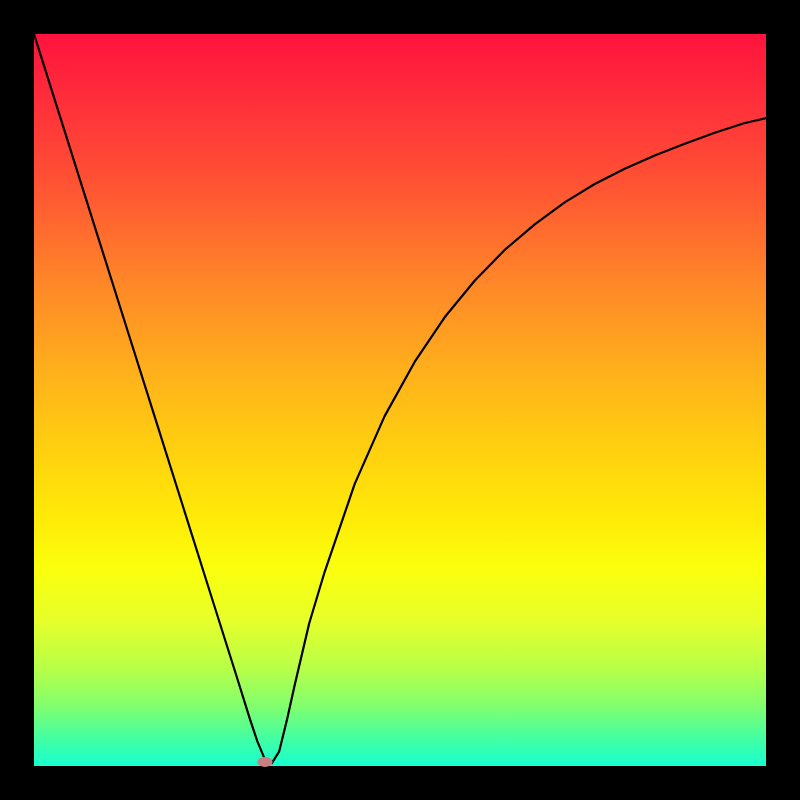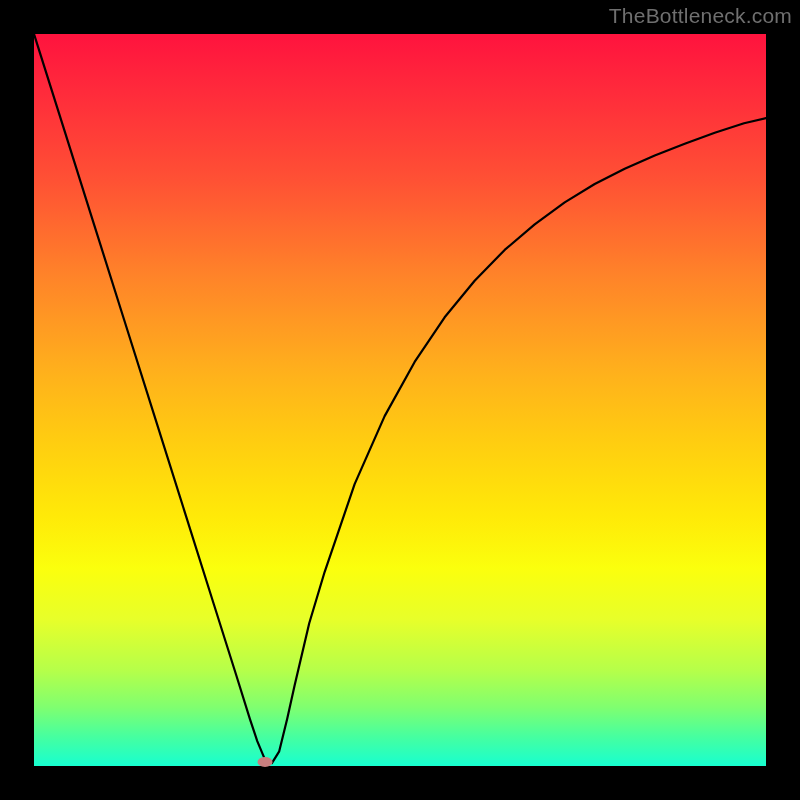--- a/index.html
+++ b/index.html
@@ -73,14 +73,13 @@
   <div class="plot">
 
     <svg class="curve" viewBox="0 0 732 732" preserveAspectRatio="none">
       <path id="curve-path" fill="none" stroke="#000" stroke-width="2.2" stroke-linecap="round" stroke-linejoin="round" d="M0.00 0.00 L30.01 95.16 L60.02 190.32 L90.04 285.48 L120.05 380.64 L150.06 475.80 L180.07 570.96 L202.03 640.50 L215.94 685.15 L223.26 707.11 L230.58 724.68 L237.90 729.07 L245.22 717.36 L253.27 684.42 L260.59 651.48 L275.23 589.26 L290.60 538.02 L320.62 450.18 L350.63 382.10 L380.64 327.94 L410.65 283.28 L440.66 246.68 L470.68 215.94 L500.69 190.32 L530.70 168.36 L560.71 150.06 L590.72 134.69 L620.74 121.51 L650.75 109.80 L680.76 98.82 L710.04 89.30 L732.00 84.18"></path>
     </svg>
 
     <div class="dot" id="min-dot" style="left: 230.58px; top: 727.608px; background: rgb(201, 127, 127);"></div>
 
   </div>
 
-  <div class="watermark">TheBottleneck.com</div>
 </div>
 
 </body></html>

